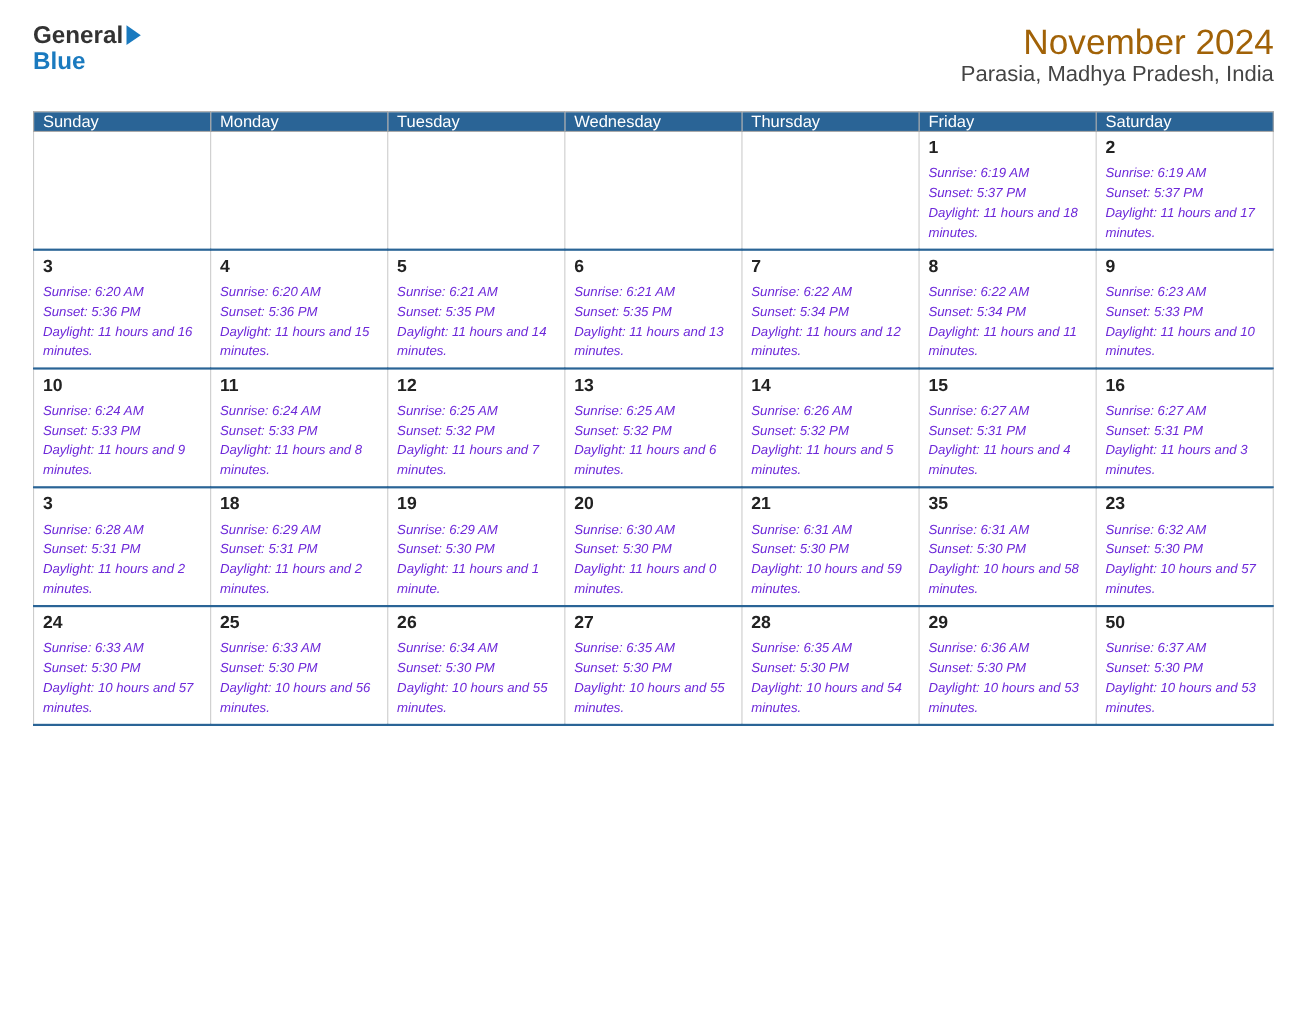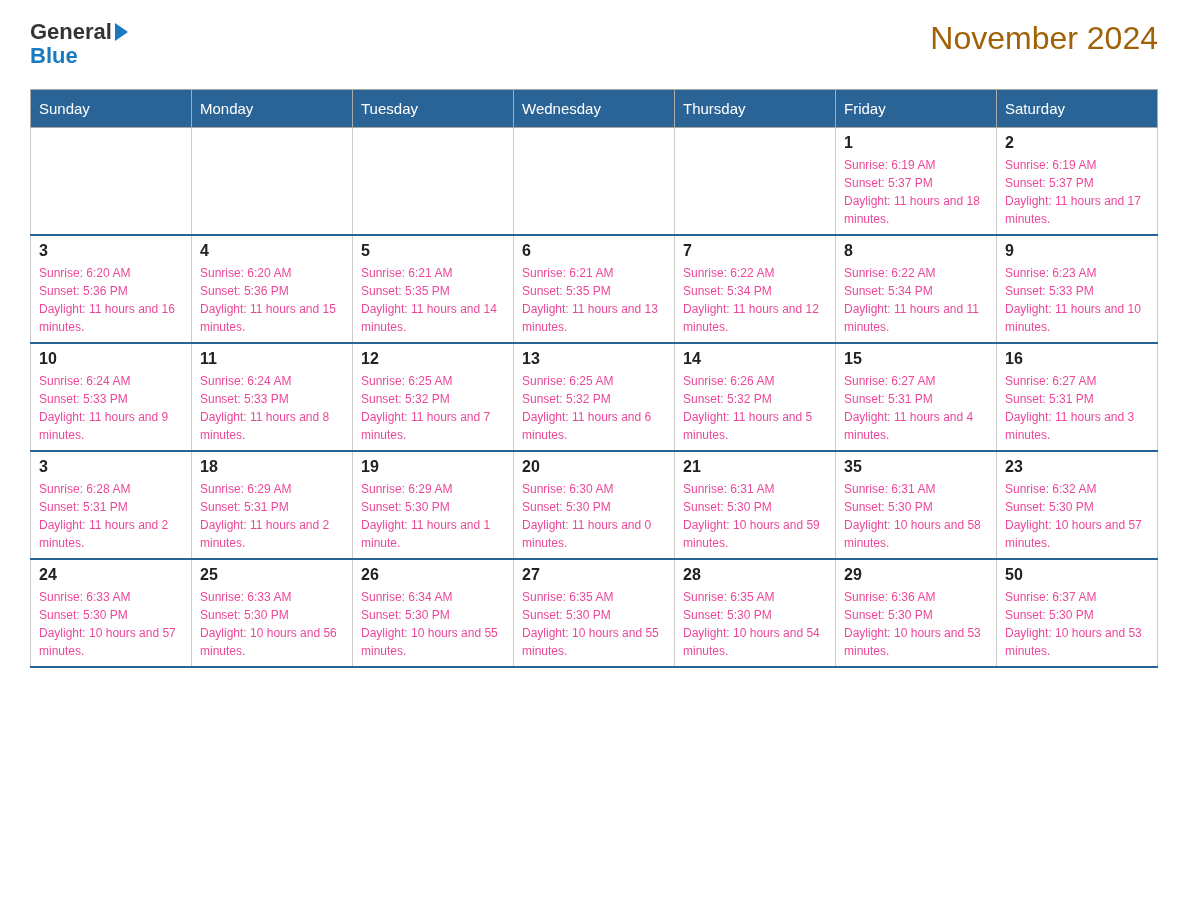--- a/index.html
+++ b/index.html
@@ -52,21 +52,21 @@
       color: #444;
     }
     .calendar {
       width: 100%;
       border-collapse: collapse;
       border: 1px solid #aaa;
     }
     .calendar thead tr th {
       background-color: #2a6496;
       color: white;
-      padding: 10px 8px;
+      padding: 0 8px;
       font-size: 15px;
       font-weight: normal;
       text-align: left;
       border: 1px solid #aaa;
     }
     .calendar tbody tr td {
       vertical-align: top;
       padding: 6px 8px;
       border: 1px solid #ccc;
       width: calc(100% / 7);
@@ -76,22 +76,23 @@
     }
     .day-number {
       font-size: 16px;
       font-weight: bold;
       color: #222;
       display: block;
       margin-bottom: 4px;
     }
     .day-info {
       font-size: 12px;
-      color: #ec4899;
+      color: #6d28d9;
       line-height: 1.5;
+      font-style: italic;
     }
     .empty-cell {
       background: #fff;
     }
     .calendar tbody tr {
       border-bottom: 2px solid #2a6496;
     }
   </style>
 </head>
 <body>
@@ -101,20 +102,21 @@
     <div class="logo-text-wrap">
       <div class="logo-line1">
         <span class="logo-general">General</span>
         <span style="display:inline-block;width:0;height:0;border-top:9px solid transparent;border-bottom:9px solid transparent;border-left:13px solid #1a7abf;margin-left:3px;vertical-align:middle;"></span>
       </div>
       <div class="logo-line2">Blue</div>
     </div>
   </div>
   <div class="title-section">
     <h1>November 2024</h1>
+    <h2>Parasia, Madhya Pradesh, India</h2>
   </div>
 </div>
 
 <table class="calendar">
   <thead>
     <tr>
       <th>Sunday</th>
       <th>Monday</th>
       <th>Tuesday</th>
       <th>Wednesday</th>

